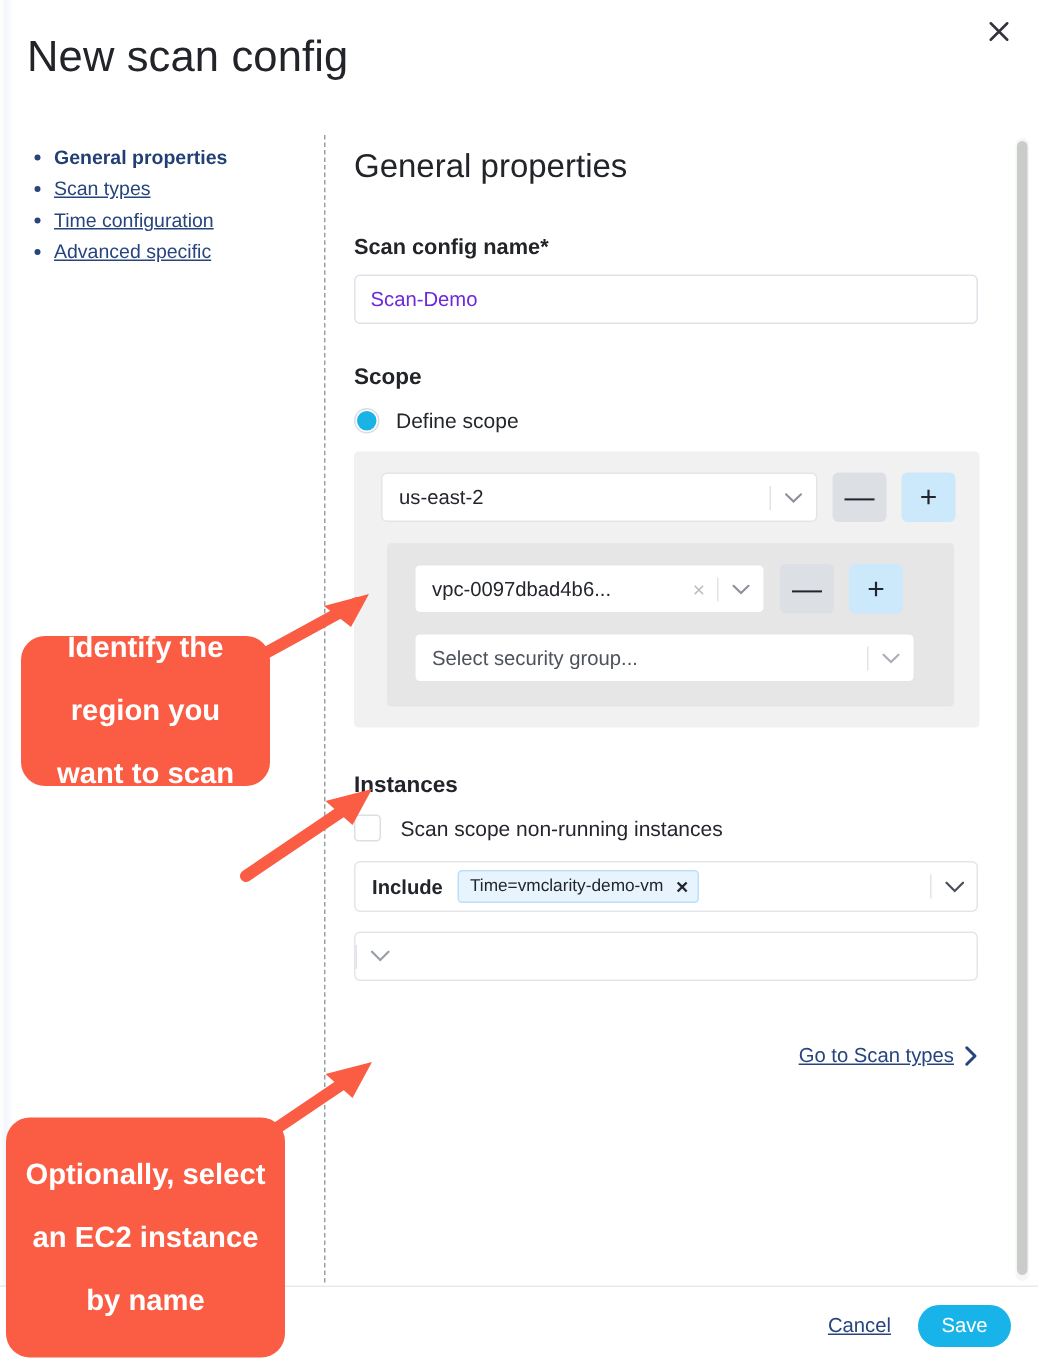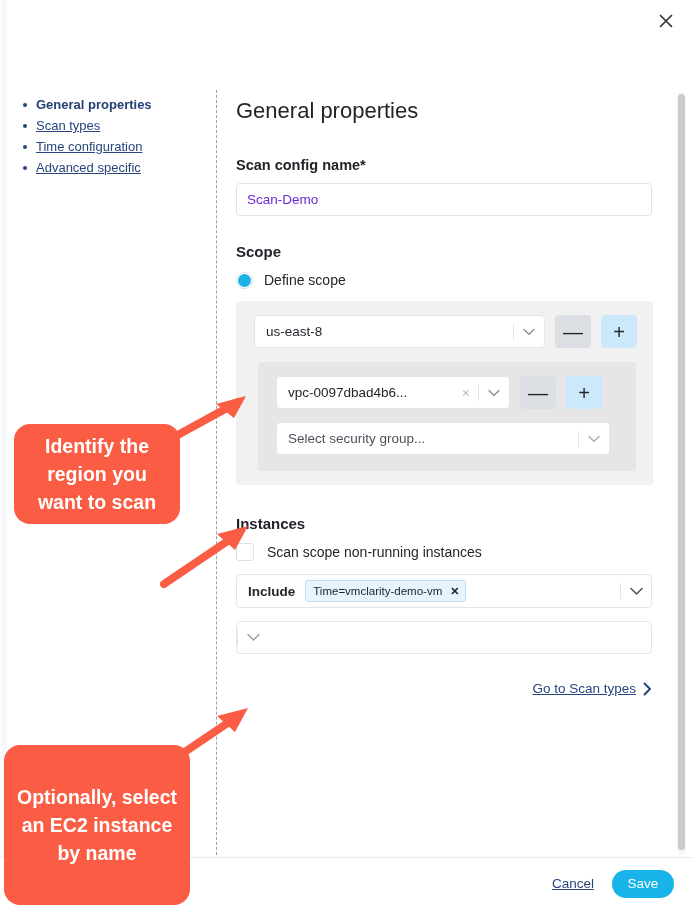--- a/index.html
+++ b/index.html
@@ -303,21 +303,21 @@
     cursor: pointer;
   }
   .include-box .spacer { flex: 1; }
 
   .exclude-select {
     width: 416px;
     margin-top: 13px;
   }
 
   .goto-row {
-    margin-top: 27px;
+    margin-top: 42px;
     display: flex;
     justify-content: flex-end;
     align-items: center;
     padding-right: 8px;
   }
   .goto-link {
     font-size: 13.5px;
     color: #27457c;
     text-decoration: underline;
     cursor: pointer;
@@ -382,21 +382,21 @@
   }
 
   
   .anno {
     position: absolute;
     background: #fa5c44;
     border-radius: 16px;
     color: #fff;
     font-size: 19.5px;
     font-weight: bold;
-    line-height: 28px;
+    line-height: 42px;
     text-align: center;
     display: flex;
     align-items: center;
     justify-content: center;
     padding: 8px 10px;
     z-index: 20;
   }
   #anno1 { left: 14px; top: 424px;  width: 166px; height: 100px; }
   #anno2 { left: 4px;  top: 560px;  width: 186px; height: 132px; }
   #anno3 { left: 4px;  top: 745px;  width: 186px; height: 160px; }
@@ -413,20 +413,21 @@
 <div id="root">
 
   <div class="modal-left-edge"></div>
 
   <div class="close-btn">
     <svg width="16" height="16" viewBox="0 0 16 16">
       <path d="M2.5 2.5 L13.5 13.5 M13.5 2.5 L2.5 13.5" stroke="#313339" stroke-width="1.7" stroke-linecap="round"></path>
     </svg>
   </div>
 
+  <div class="page-title">New scan config</div>
 
   <div class="sidebar">
     <ul class="side-list">
       <li>
         <span class="side-link active">General properties</span>
       </li>
       <li>
         <span class="side-link">Scan types</span>
       </li>
       <li>
@@ -452,21 +453,21 @@
     <div class="radio-row">
       <span class="radio checked"></span>
       <span class="radio-label">Define scope</span>
     </div>
 
     
     <div class="scope-panel">
 
       <div class="row region-row">
         <div class="select region-select">
-          <span class="sel-text">us-east-8</span>
+          <span class="sel-text">us-east-2</span>
           <span class="sep"></span>
           <span class="caret">
             <svg width="12" height="8" viewBox="0 0 12 8">
                 <path d="M1 1.5 L6 6.3 L11 1.5" stroke="#8b9099" stroke-width="1.4" fill="none" stroke-linecap="round"></path>
               </svg>
           </span>
         </div>
         <div class="sq-btn sq-minus">
           <span class="glyph">—</span>
         </div>

